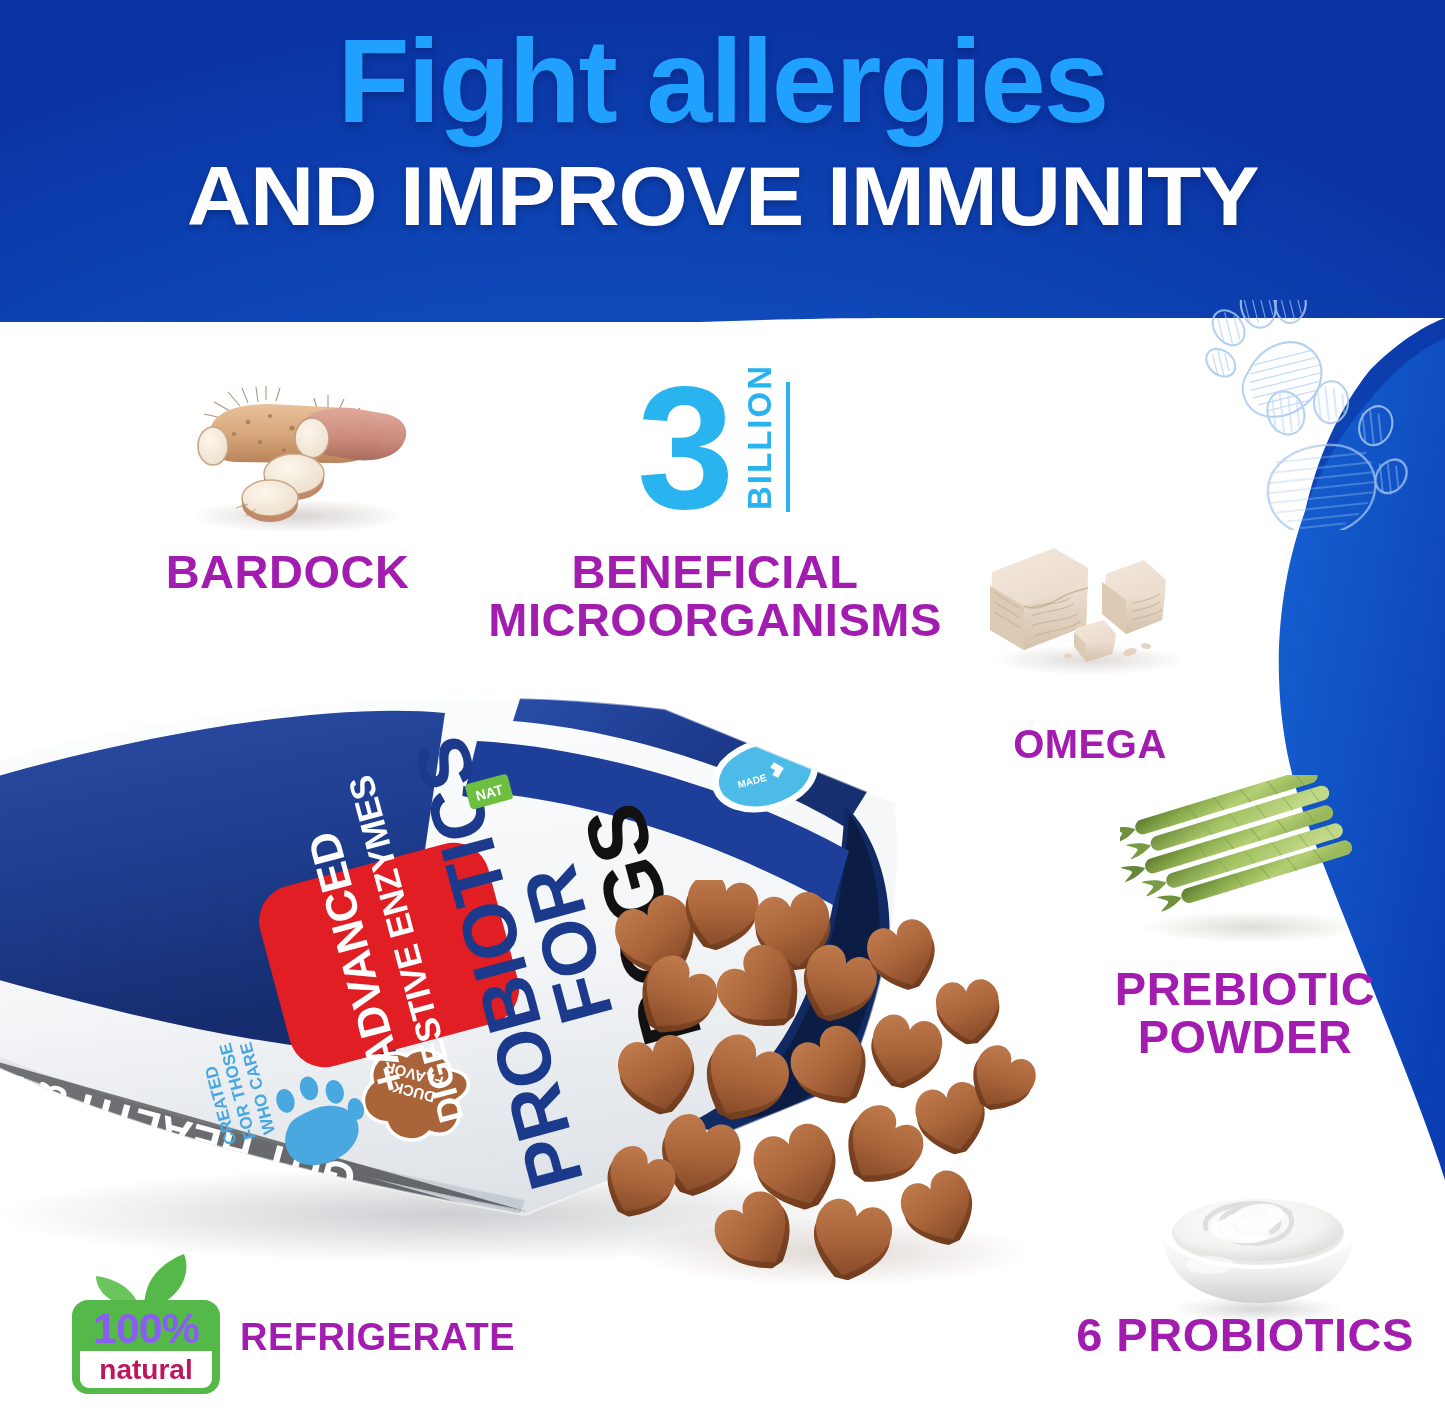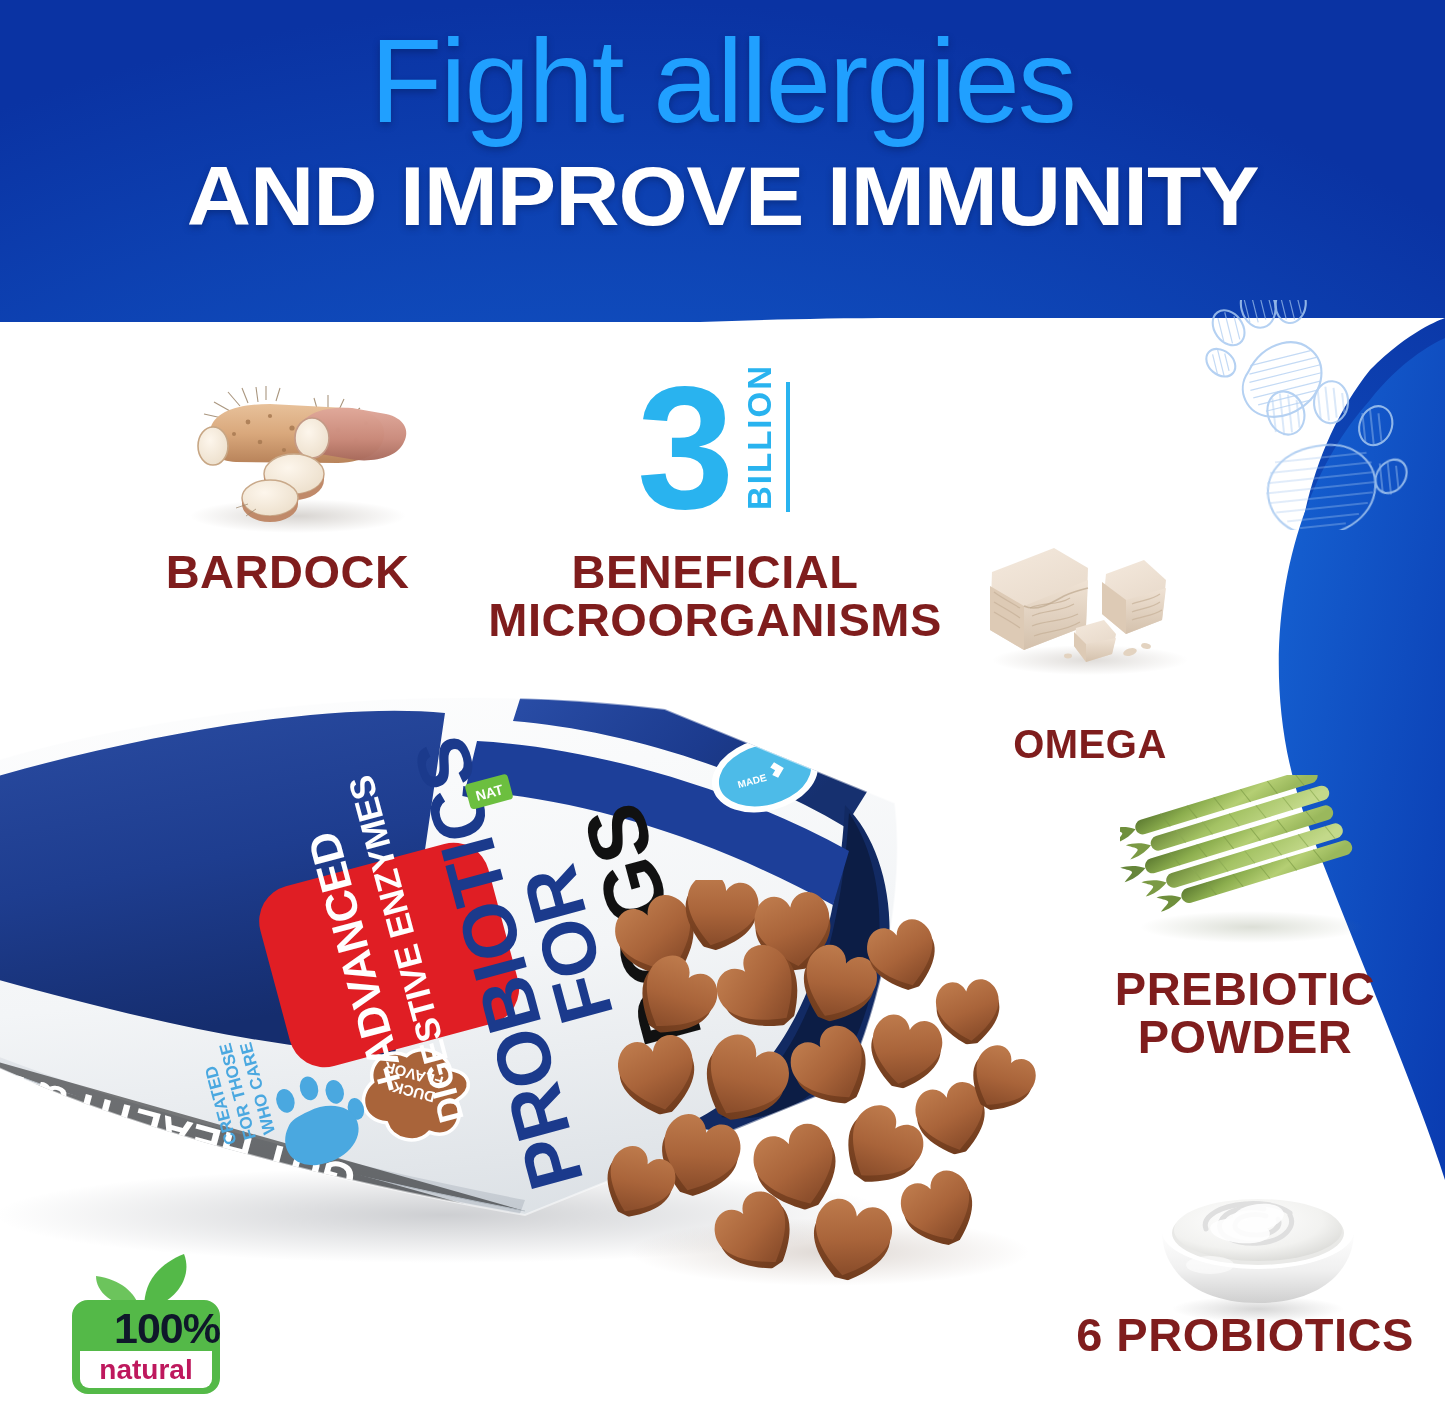--- a/index.html
+++ b/index.html
@@ -27,21 +27,21 @@
   #header-text-wrap {
     position: absolute;
     left: 0; top: 0;
     width: 1445px; height: 320px;
     display: flex; flex-direction: column;
     align-items: center; justify-content: flex-start;
     padding-top: 22px;
   }
   #headline {
     font-size: 118px;
-    font-weight: normal;
+    font-weight: bold;
     letter-spacing: -2px;
     color: #20a0ff;
     line-height: 1.0;
     text-shadow: 0 3px 7px rgba(0,20,70,0.38);
     white-space: nowrap;
   }
   #subheadline {
     font-size: 84px;
     font-weight: bold;
     color: #ffffff;
@@ -49,21 +49,21 @@
     margin-top: 14px;
     letter-spacing: -1px;
     transform: scaleX(1.06);
     text-shadow: 0 3px 7px rgba(0,20,70,0.38);
     white-space: nowrap;
   }
 
   
   .feat-label {
     position: absolute;
-    color: #7f1d1d;
+    color: #a21caf;
     font-weight: bold;
     text-align: center;
     line-height: 1.02;
     letter-spacing: 0.5px;
   }
   #label-bardock  { left: 100px;  top: 548px; width: 375px; font-size: 47px; }
   #label-microorg { left: 455px;  top: 548px; width: 520px; font-size: 47px; }
   #label-omega    { left: 935px;  top: 724px; width: 310px; font-size: 40px; }
   #label-prefiber { left: 1075px; top: 965px; width: 340px; font-size: 47px; }
   #label-probio6  { left: 1055px; top: 1311px; width: 380px; font-size: 47px; }
@@ -106,23 +106,23 @@
   }
   #natural-body {
     position: absolute; left: 0; top: 48px;
     width: 148px; height: 94px;
     border: 6px solid #54b948;
     border-radius: 16px;
     background: #54b948;
   }
   #natural-pct {
     position: absolute; left: 0; top: 52px;
-    width: 148px; text-align: right;
+    width: 148px; text-align: center;
     font-size: 43px; font-weight: bold;
-    color: #0f172a; letter-spacing: -1px;
+    color: #8b5cf6; letter-spacing: -1px;
   }
   #natural-word {
     position: absolute; left: 8px; top: 99px;
     width: 132px; height: 37px;
     background: #ffffff;
     border-radius: 0 0 9px 9px;
     text-align: center;
     font-size: 28px; font-weight: bold;
     color: #be185d;
     line-height: 37px;
@@ -652,15 +652,16 @@
       <path d="M56,58 C56,36 66,16 96,4 C104,24 92,48 64,58 Z" fill="#54b948"></path>
       <path d="M52,58 C46,42 34,30 8,26 C8,42 24,56 50,58 Z" fill="#6cc45c"></path>
       <path d="M55,58 C55,44 58,28 66,16" fill="none" stroke="#ffffff" stroke-width="2" opacity="0.5"></path>
     </svg>
     <div id="natural-body"></div>
     <div id="natural-pct">100%</div>
     <div id="natural-word">natural</div>
   </div>
 
   <div class="feat-label" id="label-refrig">
+    <div>REFRIGERATE</div>
   </div>
 
 </div>
 
 </body></html>

